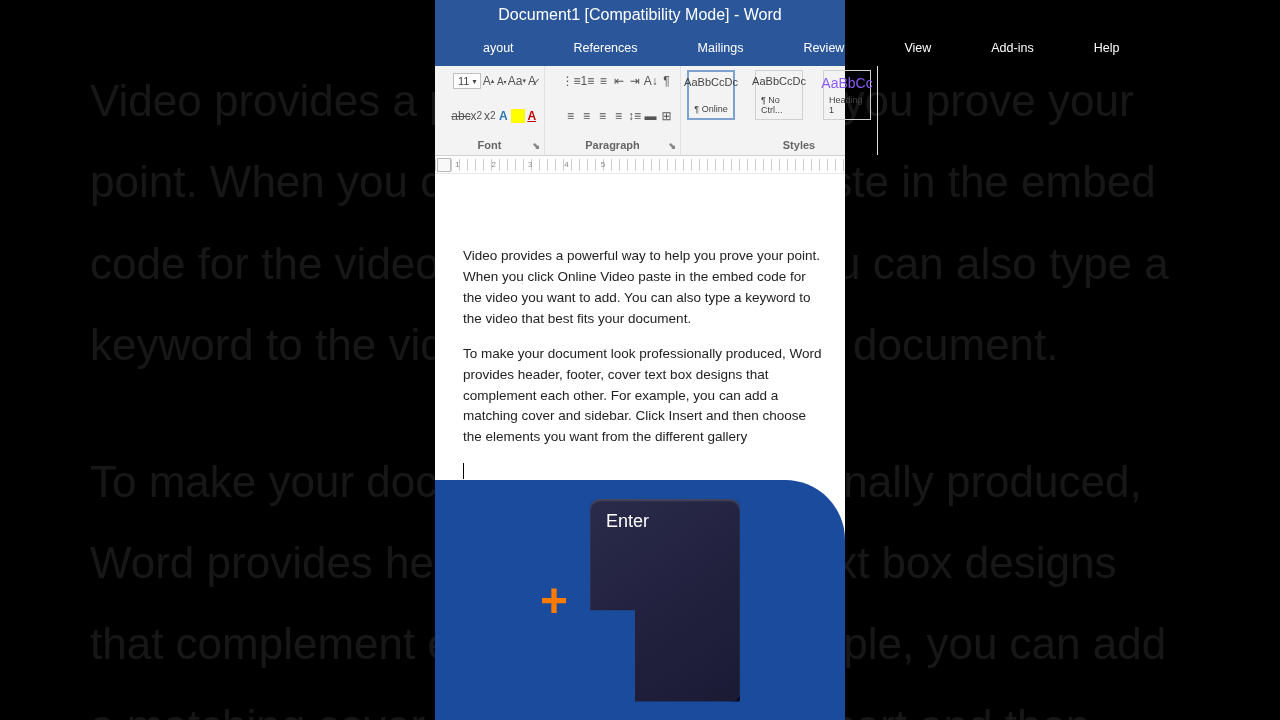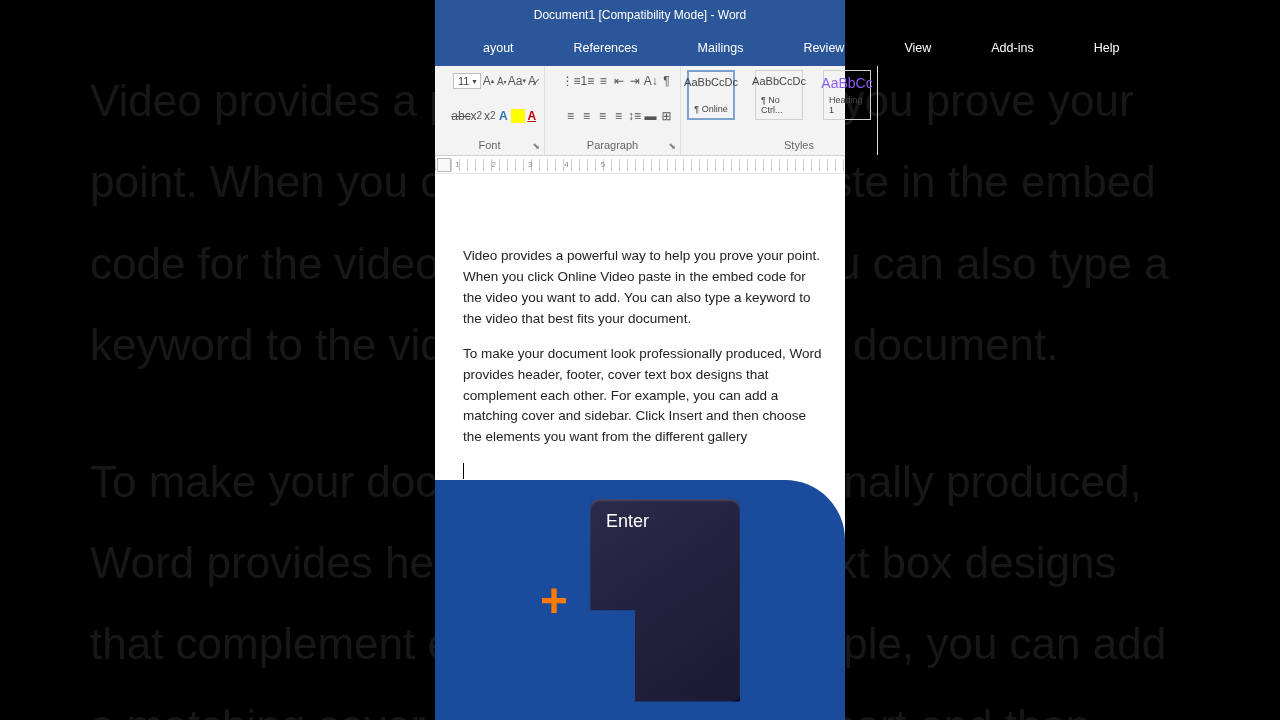--- a/index.html
+++ b/index.html
@@ -14,33 +14,33 @@
 .bg-text p { margin-bottom: 55px; }
 
 
 .phone {
   position: absolute; left: 50%; transform: translateX(-50%); top: 0;
   width: 410px; height: 720px; background: #fff;
   display: flex; flex-direction: column;
 }
 
 
-.titlebar { background: #2B579A; color: #fff; height: 30px; display: flex; align-items: center; justify-content: center; font-size: 12px; }
+.titlebar { background: #2B579A; color: #fff; height: 30px; display: flex; align-items: center; justify-content: center; font-size: 16px; }
 .titlebar span { white-space: nowrap; }
 
 
 .menutabs { background: #2B579A; color: #fff; height: 36px; display: flex; align-items: center; font-size: 12.5px; padding: 0 4px; gap: 14px; }
 .menutabs > div { cursor: pointer; padding: 4px 2px; white-space: nowrap; margin-left: 42px; }
 .tellme { display: flex; align-items: center; gap: 6px; }
 .bulb { display: inline-flex; width: 14px; height: 14px; }
 
 
 .ribbon { background: #f3f3f3; border-bottom: 1px solid #d0d0d0; height: 90px; display: flex; font-size: 11px; color: #444; }
 .group { border-right: 1px solid #e0e0e0; padding: 4px 6px 2px 6px; display: flex; flex-direction: column; justify-content: space-between; }
-.group-label { text-align: center; font-size: 11px; color: #666; padding-bottom: 2px; position: relative; }
+.group-label { text-align: center; font-size: 11px; color: #666; padding-bottom: 2px; position: relative; font-weight: bold; }
 .group-label .dlg { position: absolute; right: -2px; bottom: 2px; font-size: 9px; color: #888; }
 .ribbon-row { display: flex; align-items: center; gap: 1px; height: 22px; padding-left: 12px; }
 .fontsize { border: 1px solid #c0c0c0; background: #fff; padding: 1px 4px; font-size: 11px; display: flex; align-items: center; gap: 3px; }
 .ico { width: 16px; height: 16px; display: inline-flex; align-items: center; justify-content: center; color: #555; font-size: 12px; }
 .ico-red { color: #c00000; }
 .ico-yellow { background: #ffff00; width: 14px; height: 14px; }
 .styles { display: flex; gap: 20px; }
 .style-tile { border: 1px solid #d0d0d0; padding: 4px 5px; width: 48px; height: 50px; display: flex; flex-direction: column; align-items: center; justify-content: space-between; font-size: 9px; }
 .style-tile.sel { border: 2px solid #7da2ce; }
 .style-sample { font-size: 11px; }

